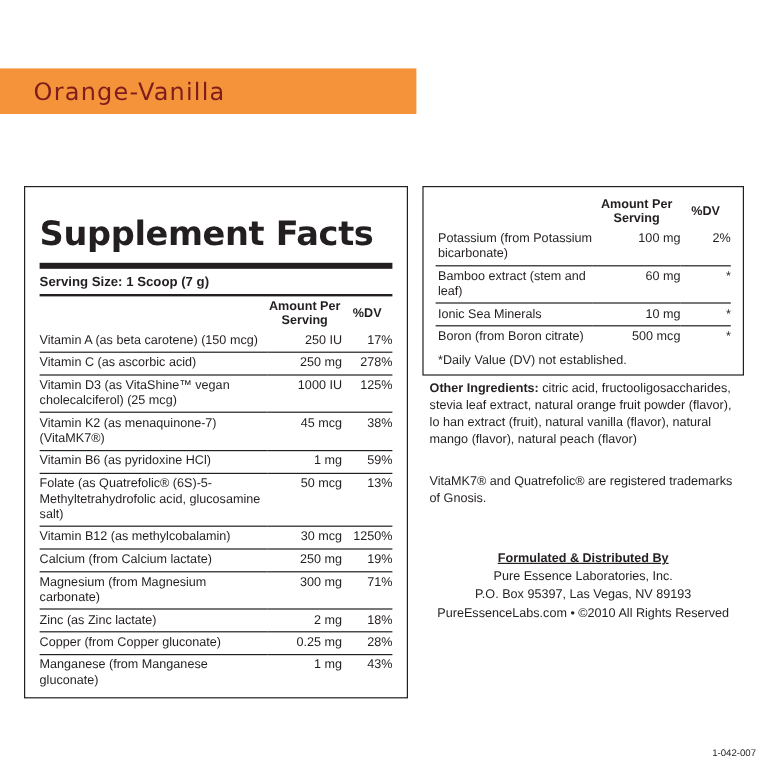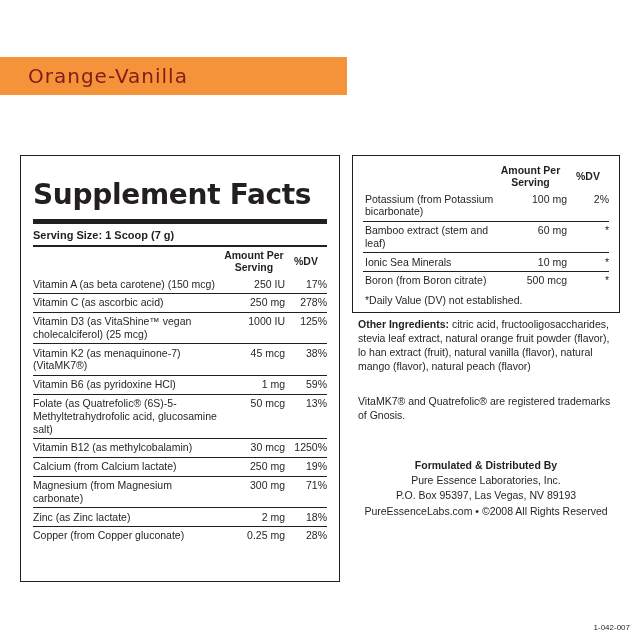--- a/index.html
+++ b/index.html
@@ -155,20 +155,21 @@
     position: absolute;
     left: 352px;
     top: 458px;
     width: 268px;
     text-align: center;
     font-size: 10.5px;
     line-height: 1.45;
   }
   .distrib .d-title {
     font-weight: bold;
+    text-decoration: underline;
   }
 
   
   .code {
     position: absolute;
     right: 10px;
     bottom: 8px;
     font-size: 8px;
     color: #231f20;
   }
@@ -242,20 +243,25 @@
         <tr>
           <td class="nutrient">Zinc (as Zinc lactate)</td>
           <td class="amount">2 mg</td>
           <td class="dv">18%</td>
         </tr>
         <tr>
           <td class="nutrient">Copper (from Copper gluconate)</td>
           <td class="amount">0.25 mg</td>
           <td class="dv">28%</td>
         </tr>
+        <tr>
+          <td class="nutrient">Manganese (from Manganese gluconate)</td>
+          <td class="amount">1 mg</td>
+          <td class="dv">43%</td>
+        </tr>
       </tbody>
   </table>
 </div>
 
 <div class="right-panel">
   <table class="facts">
     <thead>
       <tr>
         <th class="nutrient-head"></th>
         <th>Amount Per Serving</th>
@@ -291,16 +297,16 @@
 <div class="other-ing">
   <span class="oi-title">Other Ingredients:</span><span> citric acid, fructooligosaccharides, stevia leaf extract, natural orange fruit powder (flavor), lo han extract (fruit), natural vanilla (flavor), natural mango (flavor), natural peach (flavor)</span>
 </div>
 
 <div class="trademark-note">VitaMK7® and Quatrefolic® are registered trademarks of Gnosis.</div>
 
 <div class="distrib">
   <div class="d-title">Formulated &amp; Distributed By</div>
   <div>Pure Essence Laboratories, Inc.</div>
   <div>P.O. Box 95397, Las Vegas, NV 89193</div>
-  <div>PureEssenceLabs.com • ©2008 All Rights Reserved</div>
+  <div>PureEssenceLabs.com • ©2010 All Rights Reserved</div>
 </div>
 
 <div class="code">1-042-007</div>
 
 </body></html>

